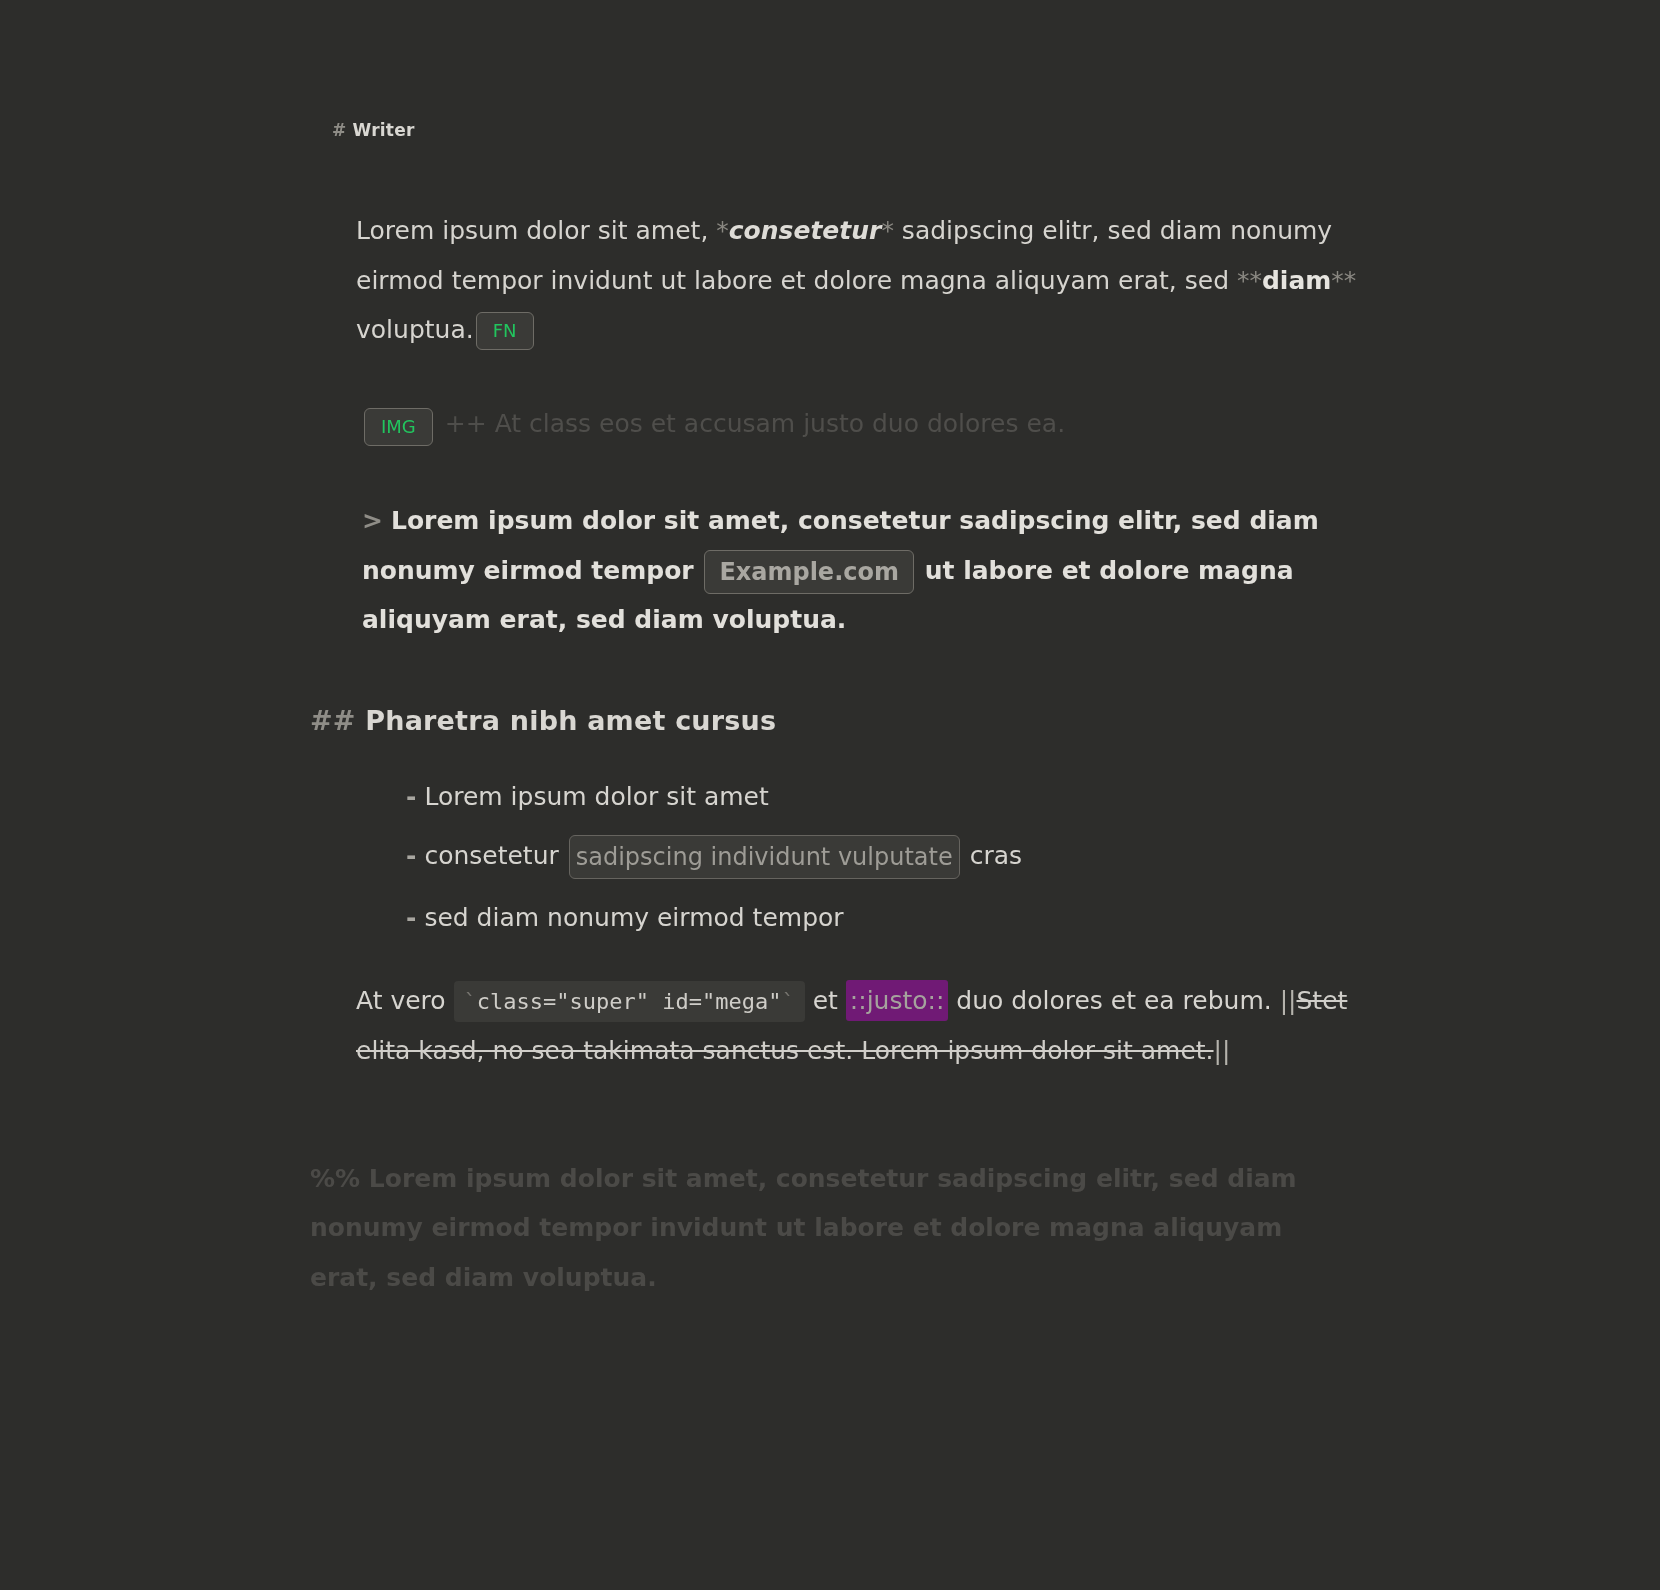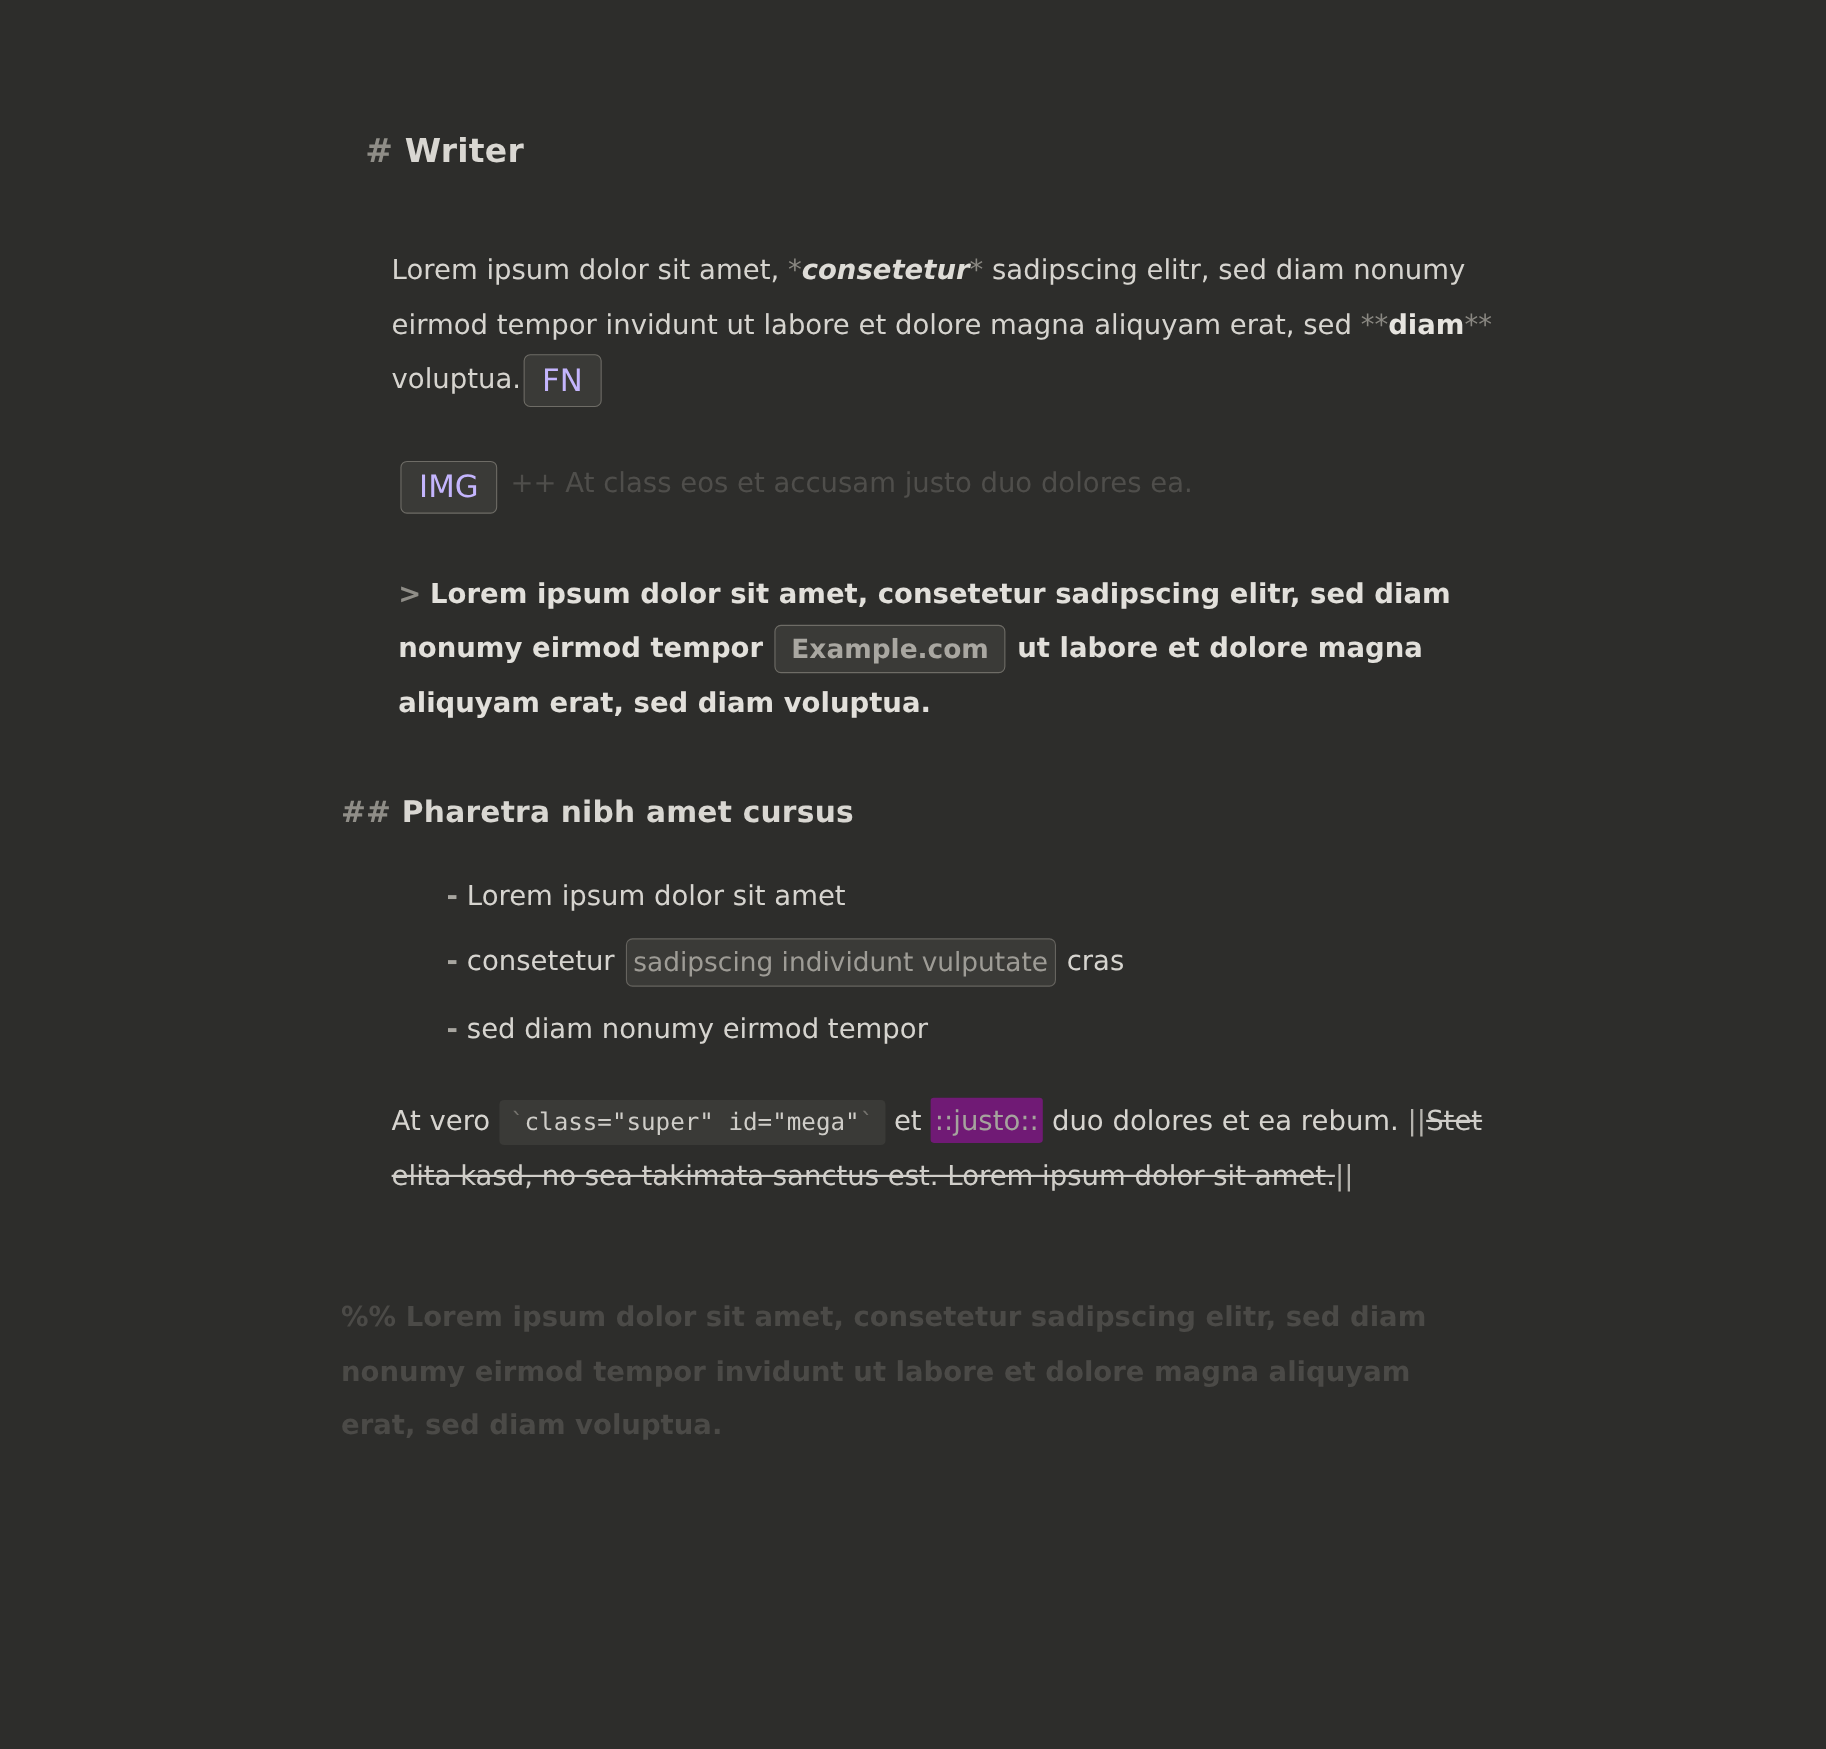--- a/index.html
+++ b/index.html
@@ -24,21 +24,21 @@
   }
   .doc {
     width: 1120px;
     margin: 0 auto;
     padding-left: 40px;
     box-sizing: border-box;
   }
 
   
   .h1 {
-    font-size: 30px;
+    font-size: 17px;
     font-weight: bold;
     color: #d9d7d2;
     letter-spacing: 0.2px;
     margin: 0 0 66px 22px;
   }
   .h2 {
     font-size: 27px;
     font-weight: bold;
     color: #d9d7d2;
     letter-spacing: 0.2px;
@@ -69,22 +69,22 @@
     color: #e6e4df;
     text-align: right;
   }
 
   
   .tok {
     display: inline-block;
     border: 1px solid #6e6c66;
     border-radius: 6px;
     background: #3a3a37;
-    color: #c4b5fd;
-    font-size: 28px;
+    color: #22c55e;
+    font-size: 18px;
     line-height: 1;
     padding: 9px 16px;
     vertical-align: middle;
     margin: 0 2px;
   }
   .tok.link {
     color: #a9a7a1;
     font-size: 24px;
     padding: 9px 14px;
   }

